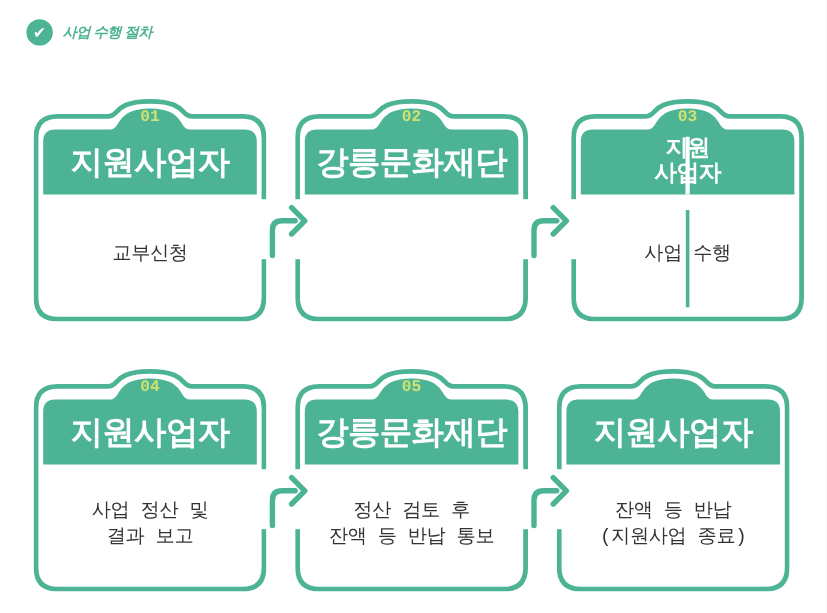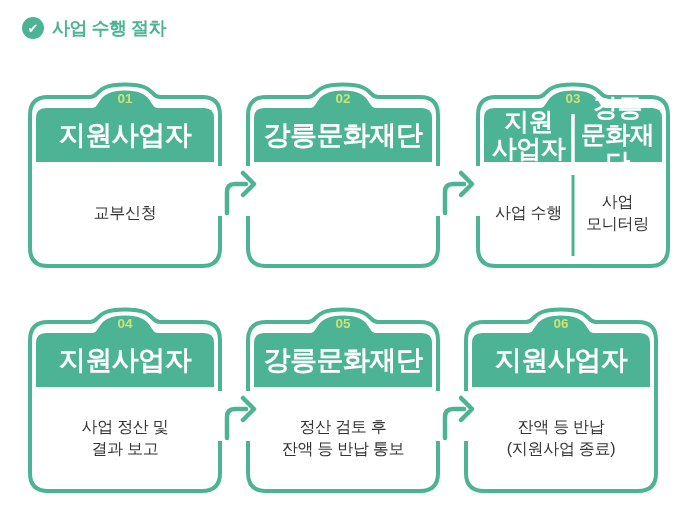--- a/index.html
+++ b/index.html
@@ -14,38 +14,38 @@
     font-family:"Liberation Sans","DejaVu Sans",sans-serif;overflow:hidden;
     margin:0 auto;
   }
   
   .page-header{position:absolute;left:22px;top:16px;display:flex;align-items:center;gap:8px;}
   .check-badge{
     width:22px;height:22px;border-radius:50%;background:var(--green);
     display:flex;align-items:center;justify-content:center;flex:0 0 auto;
   }
   .check-badge span{color:#fff;font-size:13px;font-weight:bold;line-height:1;transform:translateY(-0.5px);}
-  .page-title{font-size:18px;font-weight:bold;color:var(--green);letter-spacing:-0.5px;}
+  .page-title{font-size:12px;font-weight:bold;color:var(--green);letter-spacing:-0.5px;font-style:italic;}
   
-  .card{position:absolute;width:194px;height:186px;z-index:1;}
+  .card{position:absolute;width:194px;height:186px;z-index:1;font-family:Liberation Mono, monospace;}
   .card svg.card-shape{position:absolute;inset:0;width:100%;height:100%;display:block;}
   .shape-outline{fill:none;stroke:var(--green);stroke-width:4;}
   .shape-fill{fill:var(--green);stroke:none;}
   .band-divider{stroke:#ffffff;stroke-width:3.5;}
   .body-divider{stroke:var(--green);stroke-width:3;}
   .num{
     position:absolute;left:0;right:0;top:8px;height:18px;line-height:18px;
     text-align:center;font-size:13.5px;font-weight:600;color:var(--lime);
   }
   .band{
     position:absolute;left:8px;right:8px;top:26px;height:54px;
     display:flex;align-items:center;justify-content:center;
     color:#ffffff;font-weight:bold;font-size:27px;letter-spacing:-0.5px;
   }
-  .band.split{font-size:25px;line-height:1.1;}
+  .band.split{font-size:19px;line-height:1.1;}
   .band .cell{flex:1 1 50%;text-align:center;white-space:pre-line;}
   .body{
     position:absolute;left:8px;right:8px;top:82px;bottom:6px;
     display:flex;align-items:center;justify-content:center;
     color:var(--ink);font-size:16px;font-weight:500;line-height:1.35;
     text-align:center;white-space:pre-line;letter-spacing:-0.3px;
   }
   .body .cell{flex:1 1 50%;text-align:center;white-space:pre-line;}
   
   .connector{
@@ -88,27 +88,23 @@
     <svg class="card-shape" viewBox="0 0 194 186">
       <path class="shape-outline" d="M 20 15 H 62 C 72 15 66 2.5 97 2.5 C 128 2.5 122 15 132 15 H 174 Q 192 15 192 33 V 166 Q 192 184 174 184 H 20 Q 2 184 2 166 V 33 Q 2 15 20 15 Z"></path>
       <path class="shape-fill" d="M 8 80 V 36 Q 8 26 18 26 H 64 C 73 26 68 8.5 97 8.5 C 126 8.5 121 26 130 26 H 176 Q 186 26 186 36 V 80 H 8 Z"></path>
       <line class="band-divider" x1="97" y1="32" x2="97" y2="80"></line>
       <line class="body-divider" x1="97" y1="93" x2="97" y2="174"></line>
     </svg>
     <div class="num">03</div>
     <div class="band split">
       <div class="cell">지원
 사업자</div>
-      <div class="cell">강릉
-문화재단</div>
     </div>
     <div class="body">
       <div class="cell">사업 수행</div>
-      <div class="cell">사업
-모니터링</div>
     </div>
   </div>
 
   <div class="card" style="left:28px;top:307px">
     <svg class="card-shape" viewBox="0 0 194 186">
       <path class="shape-outline" d="M 20 15 H 62 C 72 15 66 2.5 97 2.5 C 128 2.5 122 15 132 15 H 174 Q 192 15 192 33 V 166 Q 192 184 174 184 H 20 Q 2 184 2 166 V 33 Q 2 15 20 15 Z"></path>
       <path class="shape-fill" d="M 8 80 V 36 Q 8 26 18 26 H 64 C 73 26 68 8.5 97 8.5 C 126 8.5 121 26 130 26 H 176 Q 186 26 186 36 V 80 H 8 Z"></path>
     </svg>
     <div class="num">04</div>
     <div class="band">지원사업자</div>
@@ -125,21 +121,20 @@
     <div class="band">강릉문화재단</div>
     <div class="body">정산 검토 후
 잔액 등 반납 통보</div>
   </div>
 
   <div class="card" style="left:464px;top:307px">
     <svg class="card-shape" viewBox="0 0 194 186">
       <path class="shape-outline" d="M 20 15 H 62 C 72 15 66 2.5 97 2.5 C 128 2.5 122 15 132 15 H 174 Q 192 15 192 33 V 166 Q 192 184 174 184 H 20 Q 2 184 2 166 V 33 Q 2 15 20 15 Z"></path>
       <path class="shape-fill" d="M 8 80 V 36 Q 8 26 18 26 H 64 C 73 26 68 8.5 97 8.5 C 126 8.5 121 26 130 26 H 176 Q 186 26 186 36 V 80 H 8 Z"></path>
     </svg>
-    <div class="num">06</div>
     <div class="band">지원사업자</div>
     <div class="body">잔액 등 반납
 (지원사업 종료)</div>
   </div>
 
   <svg class="connector" style="left:212px;top:166px" viewBox="0 0 52 50">
     <path d="M 15 47 L 15 26 Q 15 18 23 18 L 34 18 M 31 7 L 42 18 L 31 29"></path>
   </svg>
   <svg class="connector" style="left:430px;top:166px" viewBox="0 0 52 50">
     <path d="M 15 47 L 15 26 Q 15 18 23 18 L 34 18 M 31 7 L 42 18 L 31 29"></path>

